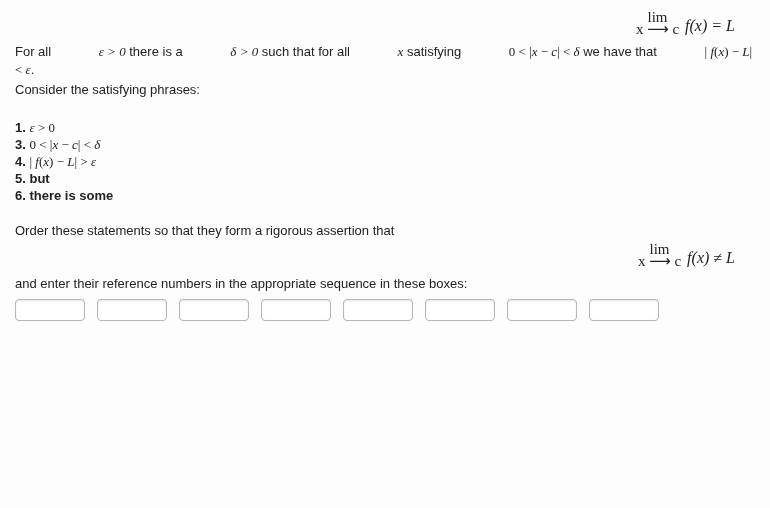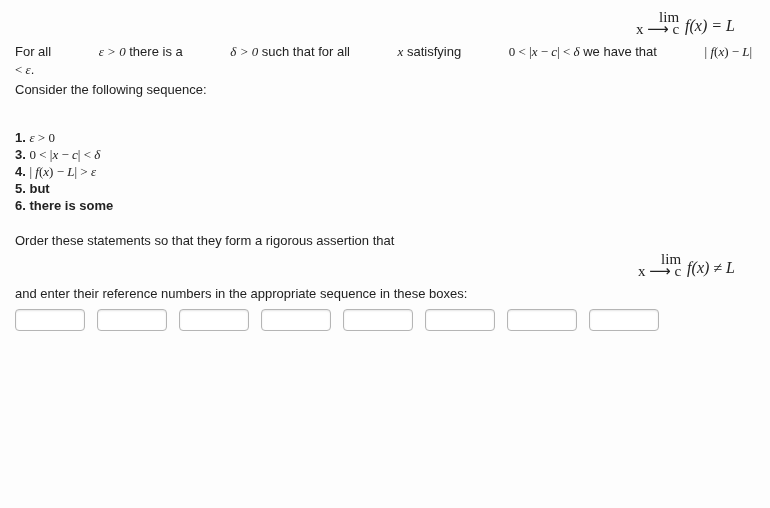--- a/index.html
+++ b/index.html
@@ -19,27 +19,27 @@
   }
   .eq-right {
     text-align: right;
     font-family: "Times New Roman", serif;
     font-size: 16px;
     padding-right: 20px;
     padding-bottom: 8px;
     white-space: nowrap;
   }
   .eq-right .lim-block { display:inline-block; text-align:center; vertical-align: -3px; margin-right:2px;}
-  .eq-right .lim-top { display:block; font-size:15px; line-height:14px;text-align:right; }
+  .eq-right .lim-top { display:block; font-size:15px; line-height:14px; }
   .eq-right .lim-bot { display:block; font-size:15px; line-height:10px; }
   .eq-right .expr { font-style: italic; font-family: Liberation Serif, serif; }
   .math { font-family: "Times New Roman", serif; font-style: italic; margin-left: 44px; }
   .mathup { font-family: "Times New Roman", serif; font-style: normal; }
   .para { line-height: 18px; margin-bottom: 2px; }
-  .list { margin-top: 30px; margin-bottom: 18px; font-weight: bold; }
+  .list { margin-top: 20px; margin-bottom: 18px; font-weight: bold; }
   .list .item { line-height: 17px; }
   .list .m { font-family:"Times New Roman",serif; font-style:italic; font-weight: normal; }
   .list .mup { font-family:"Times New Roman",serif; font-style:normal; font-weight: normal;}
   .inputs-row { margin-top: 6px; display:flex; gap:12px; }
   .inputs-row input {
     width: 70px;
     height: 22px;
     border: 1px solid #b5b5b5;
     border-radius: 4px;
     box-shadow: inset 0 1px 2px rgba(0,0,0,0.1);
@@ -62,21 +62,21 @@
     </span>
     <span class="expr">f(x) = L</span>
   </div>
 
 
   <div class="para">
     <span>For all </span><span class="math">ε &gt; 0</span><span> there is a </span><span class="math">δ &gt; 0</span><span> such that for all </span><span class="math">x</span><span> satisfying </span><span class="math"><span class="mathup">0 &lt; |</span>x<span class="mathup"> − </span>c<span class="mathup">| &lt; </span>δ</span><span> we have that </span><span class="math"><span class="mathup">| </span>f<span class="mathup">(</span>x<span class="mathup">) − </span>L<span class="mathup">| &lt; </span>ε</span><span>.</span>
   </div>
 
 
-  <div class="para">Consider the following sequence:</div>
+  <div class="para">Consider the satisfying phrases:</div>
 
   <div class="list">
     <div class="item"><span>1. </span><span class="m">ε<span class="mup"> &gt; 0</span></span></div>
     <div class="item"><span>3. </span><span class="m"><span class="mup">0 &lt; |</span>x<span class="mup"> − </span>c<span class="mup">| &lt; </span>δ</span></div>
     <div class="item"><span>4. </span><span class="m"><span class="mup">|</span> f<span class="mup">(</span>x<span class="mup">) − </span>L<span class="mup">| &gt; </span>ε</span></div>
     <div class="item">5. but</div>
     <div class="item">6. there is some</div>
   </div>
 
   <div class="para">Order these statements so that they form a rigorous assertion that</div>

